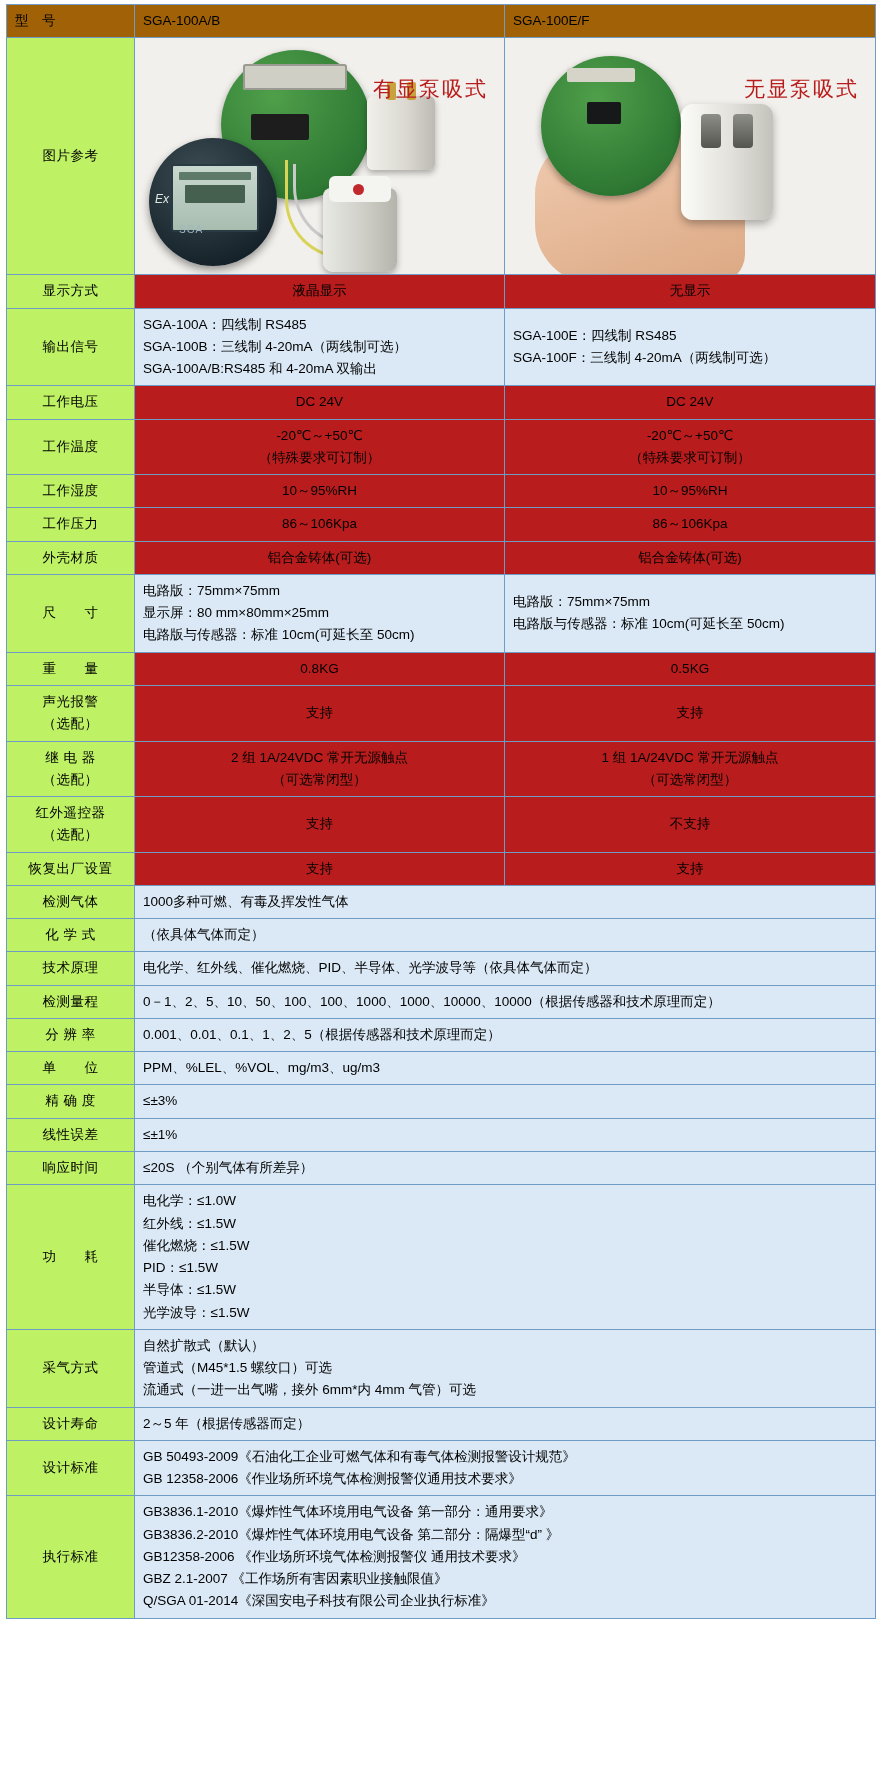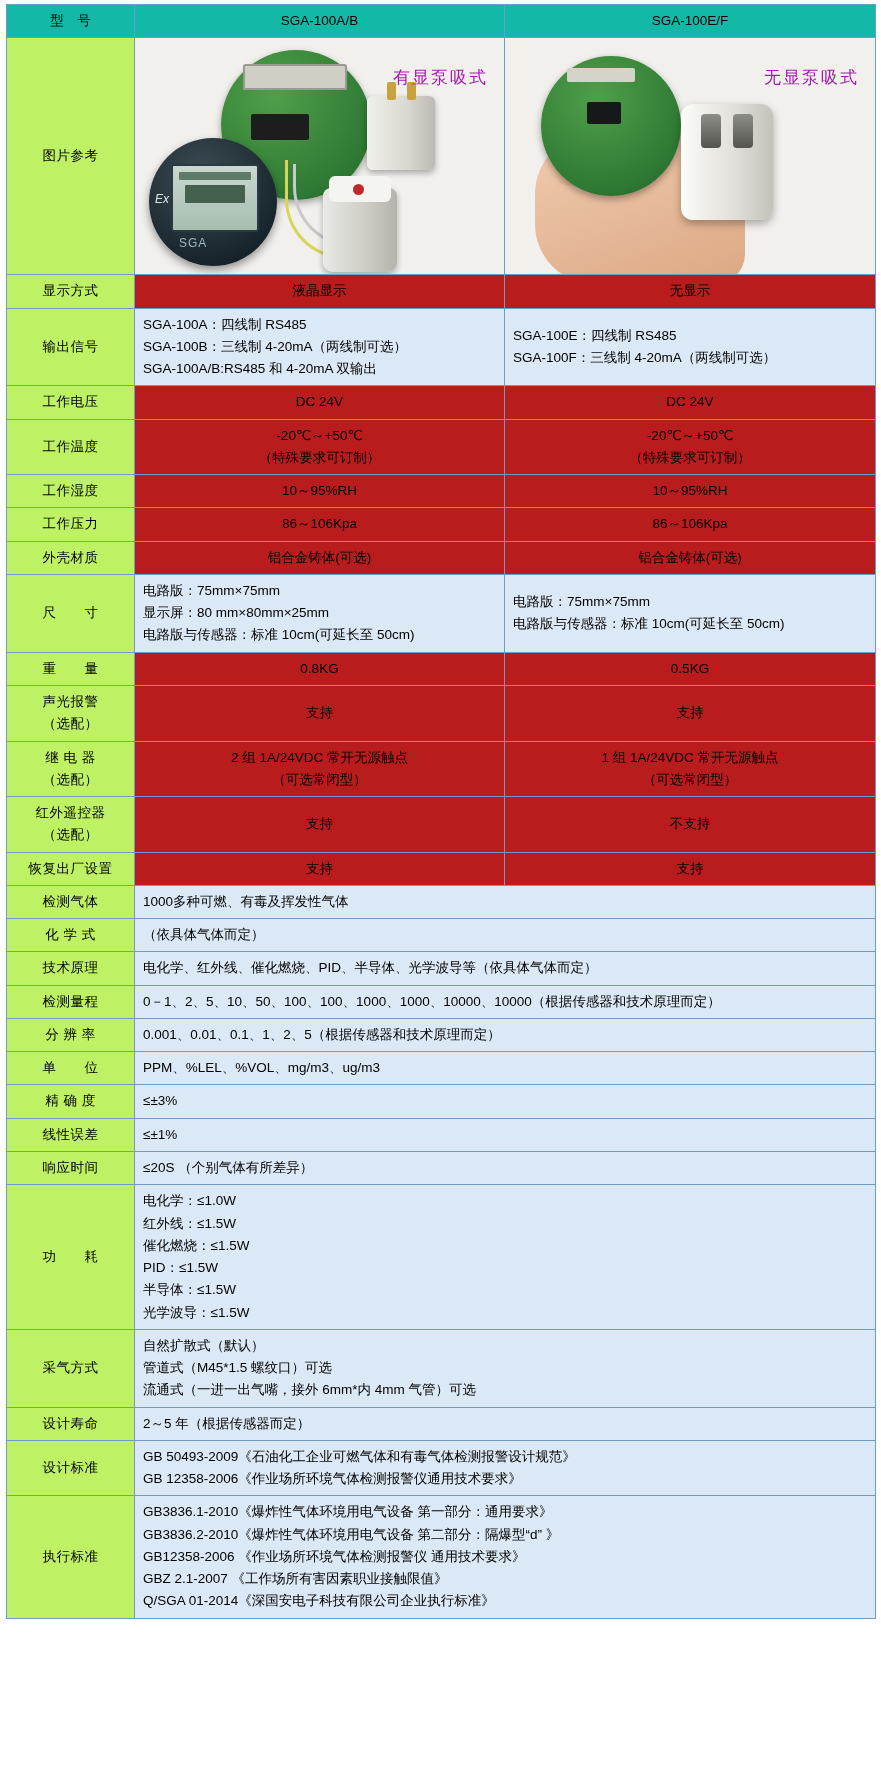--- a/index.html
+++ b/index.html
@@ -40,45 +40,45 @@
   td.val {
     background: #b91c1c;
     text-align: center;
   }
   td.val-left {
     background: #dbe9f6;
     text-align: left;
     padding-left: 10px;
   }
   td.head {
-    background: #14b8a6;
-    text-align: center;
+    background: #a16207;
+    text-align: left;
     font-size: 14px;
     padding: 8px 4px;
   }
   
   .photo-cell {
     background: #dbe9f6;
     padding: 0 !important;
     height: 236px;
     position: relative;
     overflow: hidden;
   }
   .photo-inner {
     position: absolute;
     inset: 0;
     background: #f2f0ec;
     overflow: hidden;
   }
   .photo-tag {
     position: absolute;
-    top: 26px;
+    top: 34px;
     right: 16px;
-    color: #a21caf;
-    font-size: 17px;
+    color: #b91c1c;
+    font-size: 21px;
     letter-spacing: 2px;
     z-index: 6;
   }
   
   .pcb-green {
     position: absolute;
     border-radius: 50%;
     background: radial-gradient(circle at 35% 30%, #4f9f4a, #2f7a34 70%, #24632a);
   }
   .l-pcb {
@@ -134,23 +134,23 @@
   }
   .l-display .ex {
     position: absolute;
     left: 6px; top: 52px;
     color: #dfe7e2;
     font-size: 12px;
     font-style: italic;
   }
   .l-display .brand {
     position: absolute;
-    left: 30px; bottom: 12px;
+    left: 30px; bottom: 28px;
     color: #9fb6c2;
-    font-size: 12px;
+    font-size: 10px;
     letter-spacing: 1px;
   }
   .l-sensor {
     position: absolute;
     left: 188px; top: 150px;
     width: 74px; height: 84px;
     background: linear-gradient(90deg,#e9e9e5,#cfcfc8 55%,#b4b4ad);
     border-radius: 8px 8px 10px 10px;
     box-shadow: 0 3px 6px rgba(0,0,0,.3);
     z-index: 4;

